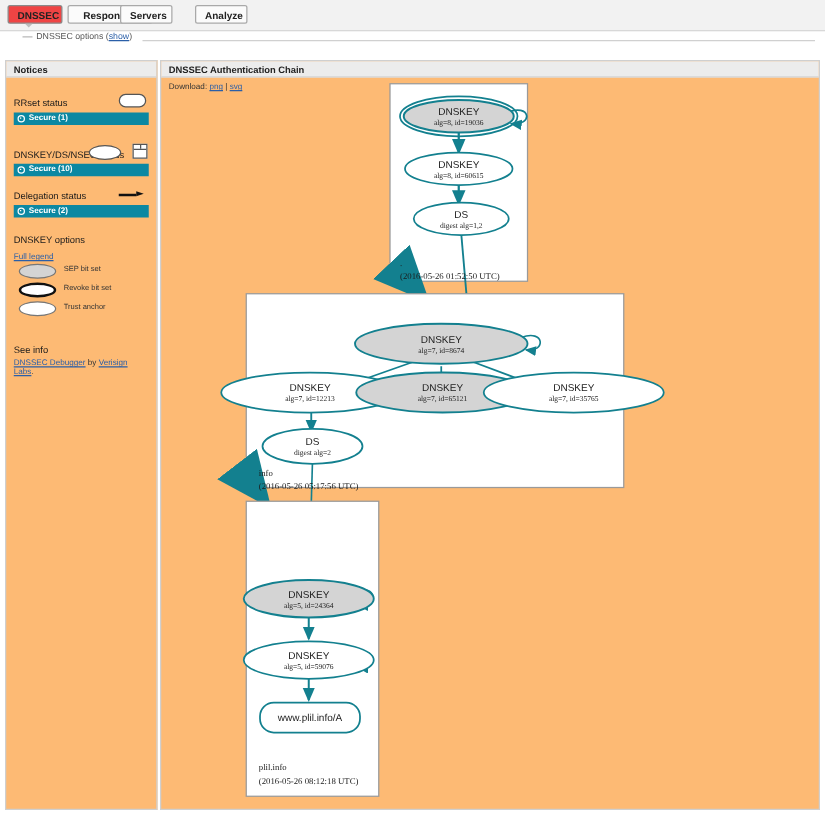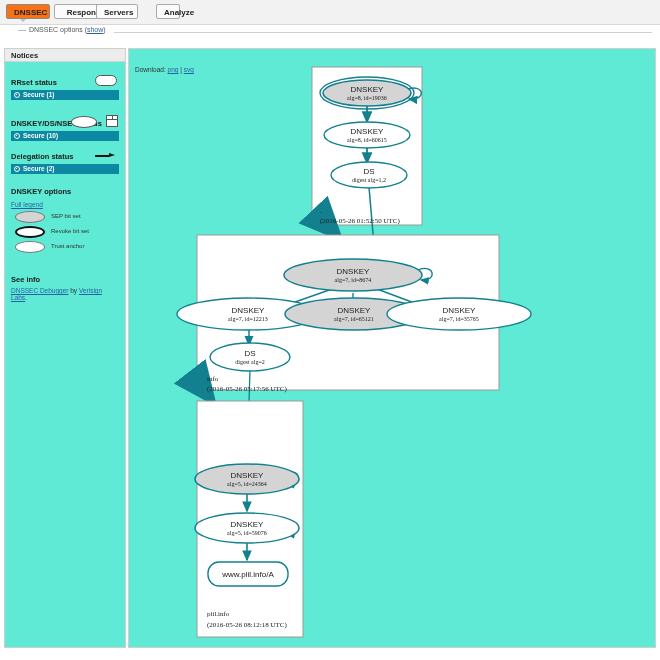--- a/index.html
+++ b/index.html
@@ -37,21 +37,21 @@
     color: #222;
     background: #fbfbfb;
     border: 1px solid #a9a9a9;
     border-radius: 2px;
     text-align: center;
     box-sizing: border-box;
     cursor: pointer;
     white-space: nowrap;
   }
   .tab.active {
-    background: #f97316;
+    background: #ef4444;
     border-color: #8a8a8a;
   }
   .tab-caret {
     position: absolute;
     left: 20px; top: 19px;
     width: 0; height: 0;
     border-left: 3px solid transparent;
     border-right: 3px solid transparent;
     border-top: 3px solid #bdbdbd;
   }
@@ -77,21 +77,21 @@
     left: 96px; top: 6px;
     right: 0;
     border-top: 1px solid #d0d0d0;
   }
   .optline a { color: #2b5fa8; text-decoration: underline; }
 
   
   .panel {
     position: absolute;
     border: 1px solid #cfcfcf;
-    background: #5eead4;
+    background: #fdba74;
     box-sizing: border-box;
   }
   #left-panel  { left: 4px;   top: 48px; width: 122px; height: 600px; }
   #right-panel { left: 128px; top: 48px; width: 528px; height: 600px; }
 
   .panel-head {
     height: 13px;
     line-height: 13px;
     padding-left: 6px;
     background: #ececec;
@@ -99,21 +99,21 @@
     font-size: 7.5px;
     font-weight: bold;
     color: #222;
     box-sizing: border-box;
   }
 
   
   .side-body { padding: 6px 6px 0 6px; position: relative; }
   .side-h {
     font-size: 7.5px;
-    font-weight: bold;
+    font-weight: normal;
     color: #1a1a1a;
     margin: 18px 0 3px 0;
     position: relative;
   }
   .badge {
     position: relative;
     height: 10px;
     line-height: 10px;
     background: #0c88a2;
     color: #fff;
@@ -253,21 +253,21 @@
 </style>
 </head>
 <body>
 
 <div id="root">
 
   <div class="tabbar">
     <div class="tab active" style="left:6px;width:44px;">DNSSEC</div>
     <div class="tab" style="left:54px;width:68px;">Responses</div>
     <div class="tab" style="left:96px;width:42px;">Servers</div>
-    <div class="tab" style="left:156px;width:24px;">Analyze</div>
+    <div class="tab" style="left:156px;width:42px;">Analyze</div>
     <div class="tab-caret"></div>
   </div>
 
   <div class="optline">
     <span class="dash"></span><span>DNSSEC options (</span><a class="link-dot">show</a><span>)</span>
     <span class="rule"></span>
   </div>
 
   <div class="panel" id="left-panel">
     <div class="panel-head">Notices</div>
@@ -322,20 +322,21 @@
         <span class="lg-label">Trust anchor</span>
       </div>
 
       <div class="side-h" style="margin-top:20px;">See info</div>
       <div class="seealso-line"><a class="link">DNSSEC Debugger</a><span style="font-size:6.5px;"> by </span><a class="link">Verisign Labs</a><span style="font-size:6.5px;">.</span></div>
 
     </div>
   </div>
 
   <div class="panel" id="right-panel">
+    <div class="panel-head">DNSSEC Authentication Chain</div>
 
     <div class="dl"><span>Download</span><span>:</span>
       <a>png</a>
       <span>|</span>
       <a>svg</a>
     </div>
 
     <svg id="graph" viewBox="0 0 528 600">
       <defs>
         <marker id="ah" markerWidth="7" markerHeight="7" refX="6" refY="3" orient="auto">

